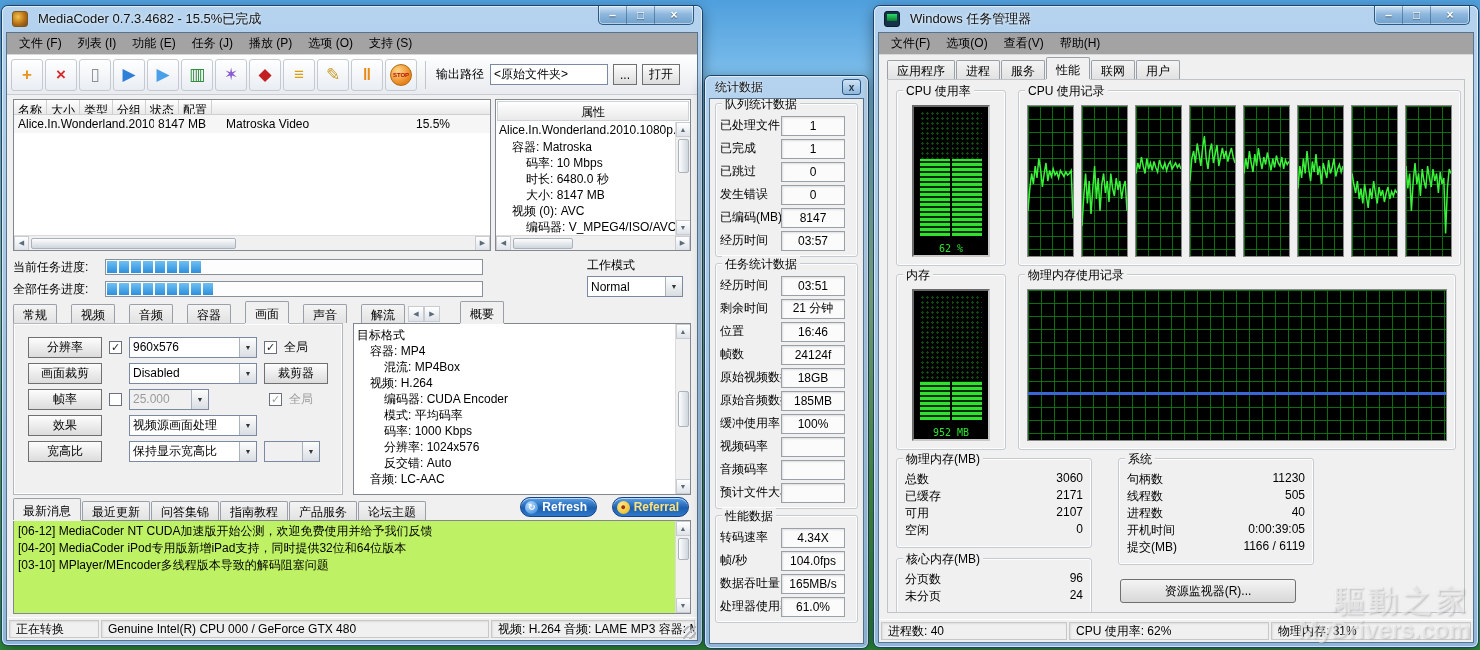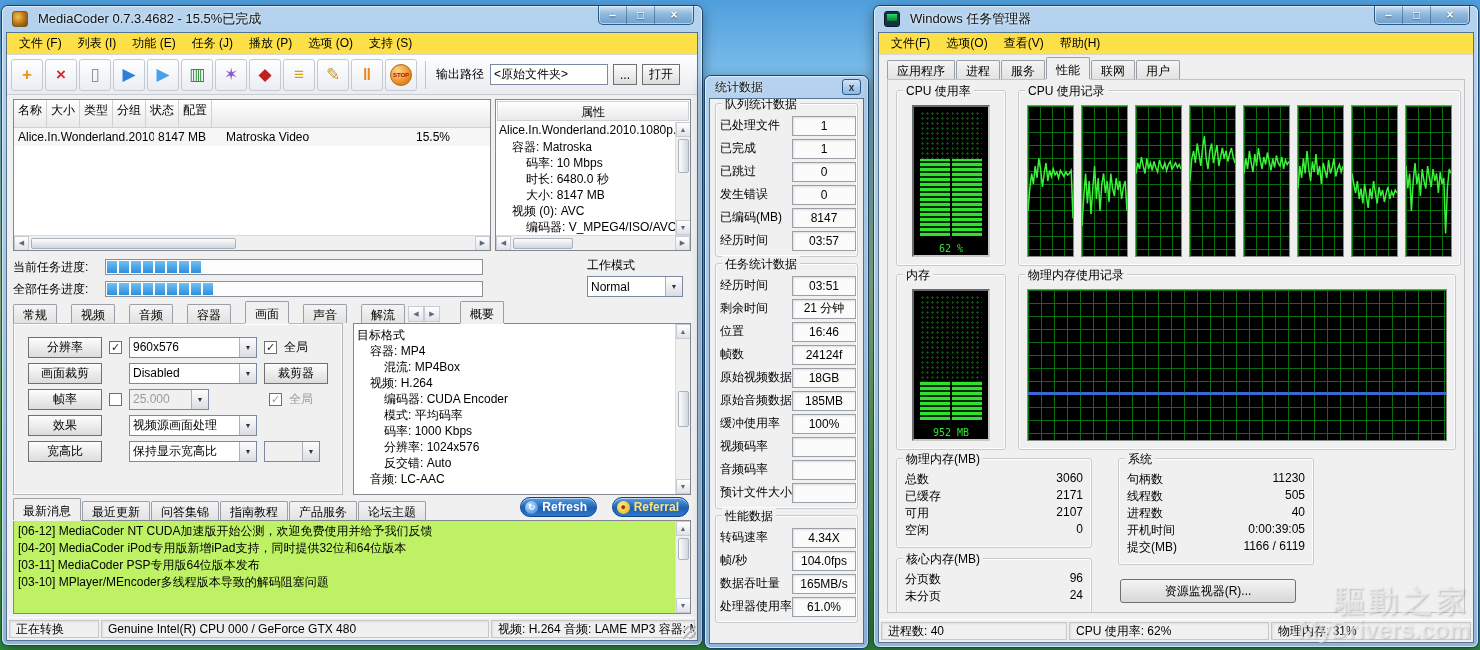--- a/index.html
+++ b/index.html
@@ -21,39 +21,39 @@
   .tm-icon { background:#16324a; border:1px solid #0a1c2c; position:relative; }
   .tm-icon::after { content:""; position:absolute; left:2px; top:2px; right:2px; bottom:5px; background:linear-gradient(#2bdc6a,#0a7a2c); }
   .capbtns { position:absolute; right:4px; top:0; display:flex; height:19px;
     border:1px solid #2a5a86; border-top:none; border-radius:0 0 5px 5px; overflow:hidden;
     background:linear-gradient(#cfe3f6,#8fb8dd 45%,#6fa0cc); box-shadow:inset 0 0 0 1px rgba(255,255,255,.5); }
   .capbtn { width:28px; display:flex; align-items:center; justify-content:center; color:#fff; font-weight:bold;
     font-size:12px; border-right:1px solid rgba(40,80,120,.5); text-shadow:0 1px 1px rgba(0,0,0,.5); cursor:default; }
   .capbtn:last-child { border-right:none; width:38px; }
   .client { background:#f0f0f0; border:1px solid #57748f; display:flex; flex-direction:column; height:calc(100% - 26px); overflow:hidden; }
   
-  .menubar { height:22px; background:#fde047; border-bottom:1px solid #d8d8d8; display:flex; align-items:center; padding:0 4px; }
+  .menubar { height:22px; background:#a3a3a3; border-bottom:1px solid #d8d8d8; display:flex; align-items:center; padding:0 4px; }
   .menu-item { padding:2px 8px; white-space:nowrap; }
   .toolbar { height:40px; background:linear-gradient(#fefefe,#e8ebef); border-bottom:1px solid #c9ccd1; display:flex; align-items:center; padding:0 4px; gap:2px; }
   .tbtn { width:32px; height:32px; border:1px solid #c5cad2; border-radius:3px; background:linear-gradient(#ffffff,#e9edf3);
     display:flex; align-items:center; justify-content:center; font-size:17px; font-weight:bold; }
   .tsep { width:1px; height:28px; background:#c2c6cc; margin:0 6px; }
   .out-label { margin:0 4px 0 2px; white-space:nowrap; }
   .out-input { width:118px; height:21px; border:1px solid #7b8aa0; background:#fff; padding:0 3px; display:flex; align-items:center; }
   .mini-btn { height:21px; border:1px solid #707070; background:linear-gradient(#fdfdfd,#dcdcdc); display:flex; align-items:center; justify-content:center; padding:0 6px; margin-left:3px; }
   
   .ic-add{color:#e8941a}.ic-del{color:#d42b2b}.ic-trash{color:#8a9096}.ic-play{color:#2d7fd8}
   .ic-play2{color:#4aa0e8}.ic-chart{color:#2d8f3c}.ic-wand{color:#8a5ad0}.ic-puz{color:#c22020}
   .ic-list{color:#d8a012}.ic-wrench{color:#c79a2a}.ic-pause{color:#e88a1a}
   .ic-stop{width:22px;height:22px;border-radius:50%;background:radial-gradient(circle at 35% 30%,#ffd88a,#e8821a 70%);color:#b01010;font-size:6px;font-weight:bold;display:flex;align-items:center;justify-content:center;border:1px solid #b06a10;}
   
   .listarea { height:158px; display:flex; gap:4px; padding:4px 6px 2px 6px; }
   .pane { background:#fff; border:1px solid #828790; display:flex; flex-direction:column; overflow:hidden; }
   .filelist { flex:1; }
-  .fl-header { display:flex; height:28px; border-bottom:1px solid #d0d0d0; background:linear-gradient(#ffffff,#e9e9e9); flex:0 0 auto; }
+  .fl-header { display:flex; height:15px; border-bottom:1px solid #d0d0d0; background:linear-gradient(#ffffff,#e9e9e9); flex:0 0 auto; }
   .fl-col { border-right:1px solid #d0d0d0; padding:2px 4px; overflow:hidden; white-space:nowrap; }
   .fl-row { display:flex; height:18px; align-items:center; flex:0 0 auto; background:#f6f6f6; }
   .fl-cell { padding:0 4px; overflow:hidden; white-space:nowrap; }
   .fl-empty { flex:1; }
   .scroll-h { height:15px; background:#f0f0f0; border-top:1px solid #dcdcdc; display:flex; align-items:center; flex:0 0 auto; }
   .scroll-v { width:15px; background:#f0f0f0; border-left:1px solid #dcdcdc; display:flex; flex-direction:column; align-items:center; flex:0 0 auto; }
   .sarrow { width:15px; height:15px; font-size:7px; color:#5a6b7c; display:flex; align-items:center; justify-content:center; background:linear-gradient(#fff,#dfe3e8); border:1px solid #c8ccd2; }
   .sthumb-h { height:11px; background:linear-gradient(#fdfdfd,#cfd6de); border:1px solid #aab2bc; border-radius:2px; margin:0 2px; }
   .sthumb-v { width:11px; background:linear-gradient(90deg,#fdfdfd,#cfd6de); border:1px solid #aab2bc; border-radius:2px; margin:2px 0; }
   .props { width:196px; }
@@ -109,21 +109,21 @@
   .sseg { border:1px solid #c8c8c8; box-shadow:inset 1px 1px 2px rgba(0,0,0,.08); display:flex; align-items:center; padding:0 6px; white-space:nowrap; overflow:hidden; }
   .grip { position:absolute; right:1px; bottom:1px; width:13px; height:13px;
     background:repeating-linear-gradient(135deg,transparent 0 3px,#b8bcc2 3px 5px); }
   
   .palette { position:absolute; left:705px; top:76px; width:163px; height:572px; }
   .pal-title { height:22px; }
   .pal-title .title { font-size:12px; }
   .pal-close { position:absolute; right:3px; top:3px; width:19px; height:16px; border:1px solid #2a5a86; border-radius:3px;
     background:linear-gradient(#cfe3f6,#8fb8dd); color:#234; font-size:10px; font-weight:bold; display:flex; align-items:center; justify-content:center; }
   .pal-client { height:calc(100% - 22px); padding:4px 5px; display:flex; flex-direction:column; gap:6px; }
-  .group { border:1px solid #c6cbd1; border-radius:3px; box-shadow:inset 0 0 0 1px #fdfdfd; position:relative; padding:10px 1px 4px 4px; }
+  .group { border:1px solid #c6cbd1; border-radius:3px; box-shadow:inset 0 0 0 1px #fdfdfd; position:relative; padding:10px 12px 4px 4px; }
   .group-title { position:absolute; top:-8px; left:6px; background:#f0f0f0; padding:0 3px; white-space:nowrap; }
   .grow { display:flex; align-items:center; height:23px; }
   .glabel { flex:1; white-space:nowrap; overflow:hidden; }
   .gval { width:64px; height:20px; border:1px solid #9aa0a8; box-shadow:inset 1px 1px 2px rgba(0,0,0,.12); background:#fbfbfb; display:flex; align-items:center; justify-content:center; flex:0 0 auto; }
   
   .tm { left:874px; top:6px; width:604px; height:641px; }
   .tm-tabs { height:24px; display:flex; align-items:flex-end; padding:4px 8px 0 8px; gap:1px; flex:0 0 auto; }
   .tabpage { flex:1; margin:0 8px 6px 8px; border:1px solid #c0c4c9; background:#f0f0f0; padding:10px 8px; display:flex; flex-direction:column; gap:8px; overflow:hidden; }
   .tmrow { display:flex; gap:12px; }
   .gbox { border:1px solid #c6cbd1; border-radius:3px; box-shadow:inset 0 0 0 1px #fdfdfd; position:relative; padding:12px 8px 8px 8px; }
@@ -435,21 +435,20 @@
       <div class="pillbtn referral-pos">
         <span class="pill-ico ico-referral">●</span>
         <span>Referral</span>
       </div>
     </div>
     <div class="newslist">
       <div class="news-items">
 
       <div class="news-item">[06-12] MediaCoder NT CUDA加速版开始公测，欢迎免费使用并给予我们反馈</div>
           <div class="news-item">[04-20] MediaCoder iPod专用版新增iPad支持，同时提供32位和64位版本</div>
-          <div class="news-item">[03-11] MediaCoder PSP专用版64位版本发布</div>
           <div class="news-item">[03-10] MPlayer/MEncoder多线程版本导致的解码阻塞问题</div>
         </div>
       <div class="scroll-v">
         <div class="sarrow">▲</div>
         <div class="sthumb-v" style="height:22px"></div>
         <div style="flex:1"></div>
         <div class="sarrow">▼</div>
       </div>
     </div>
 

